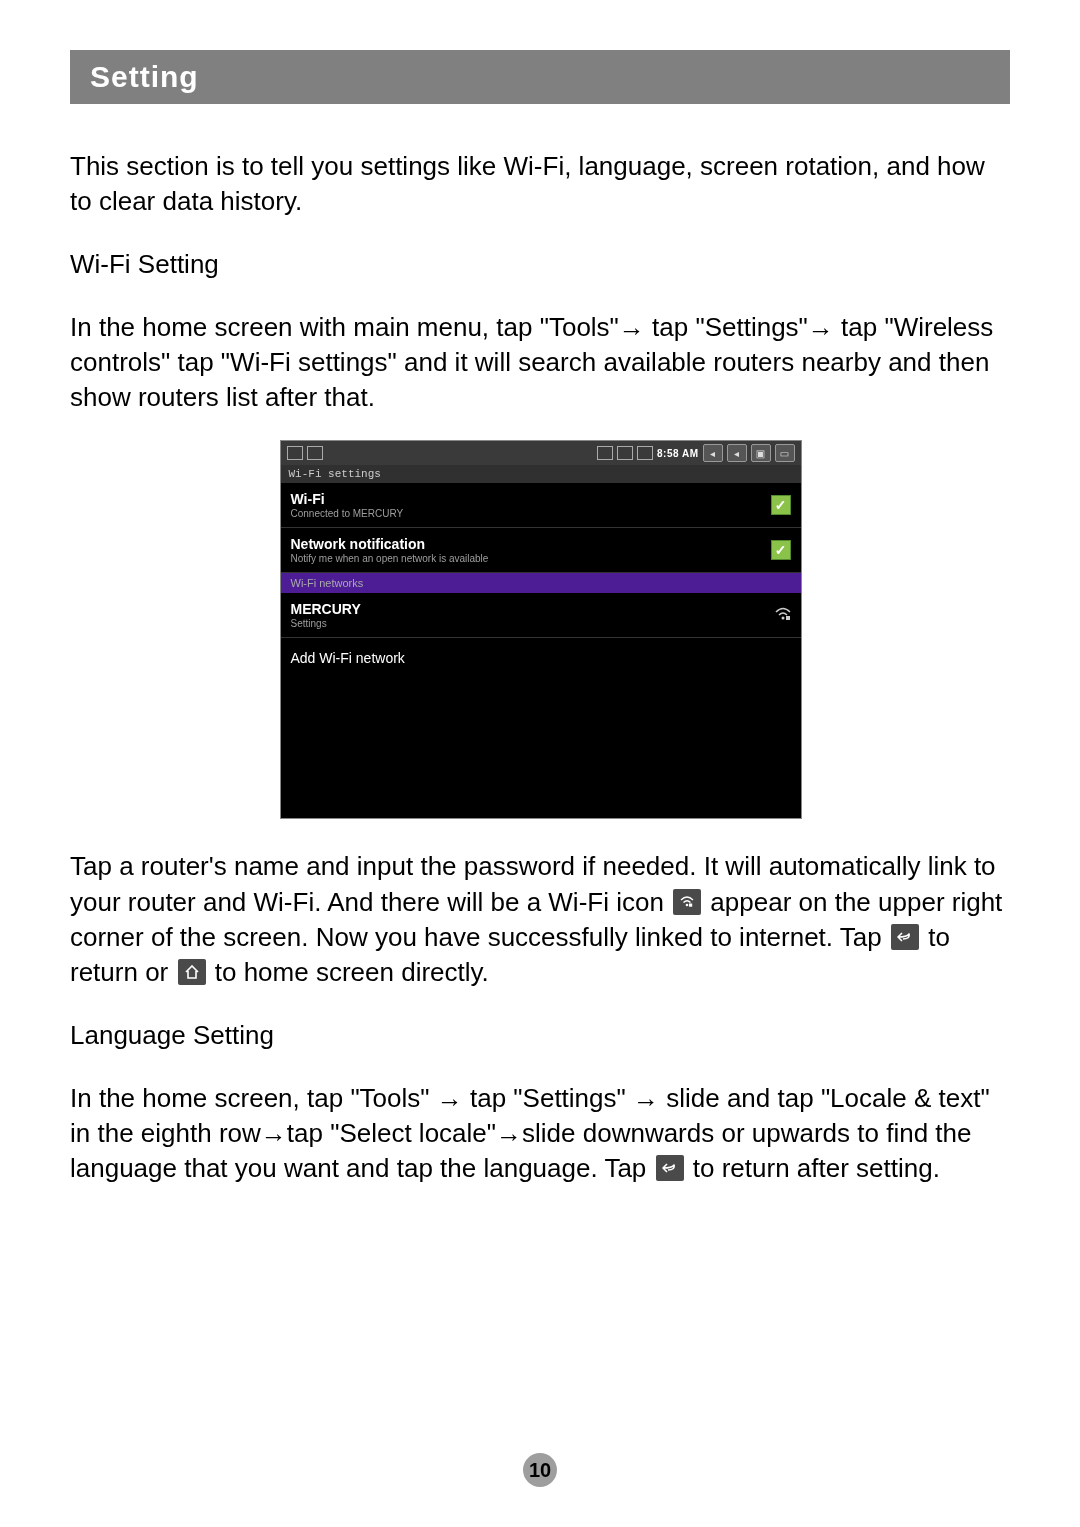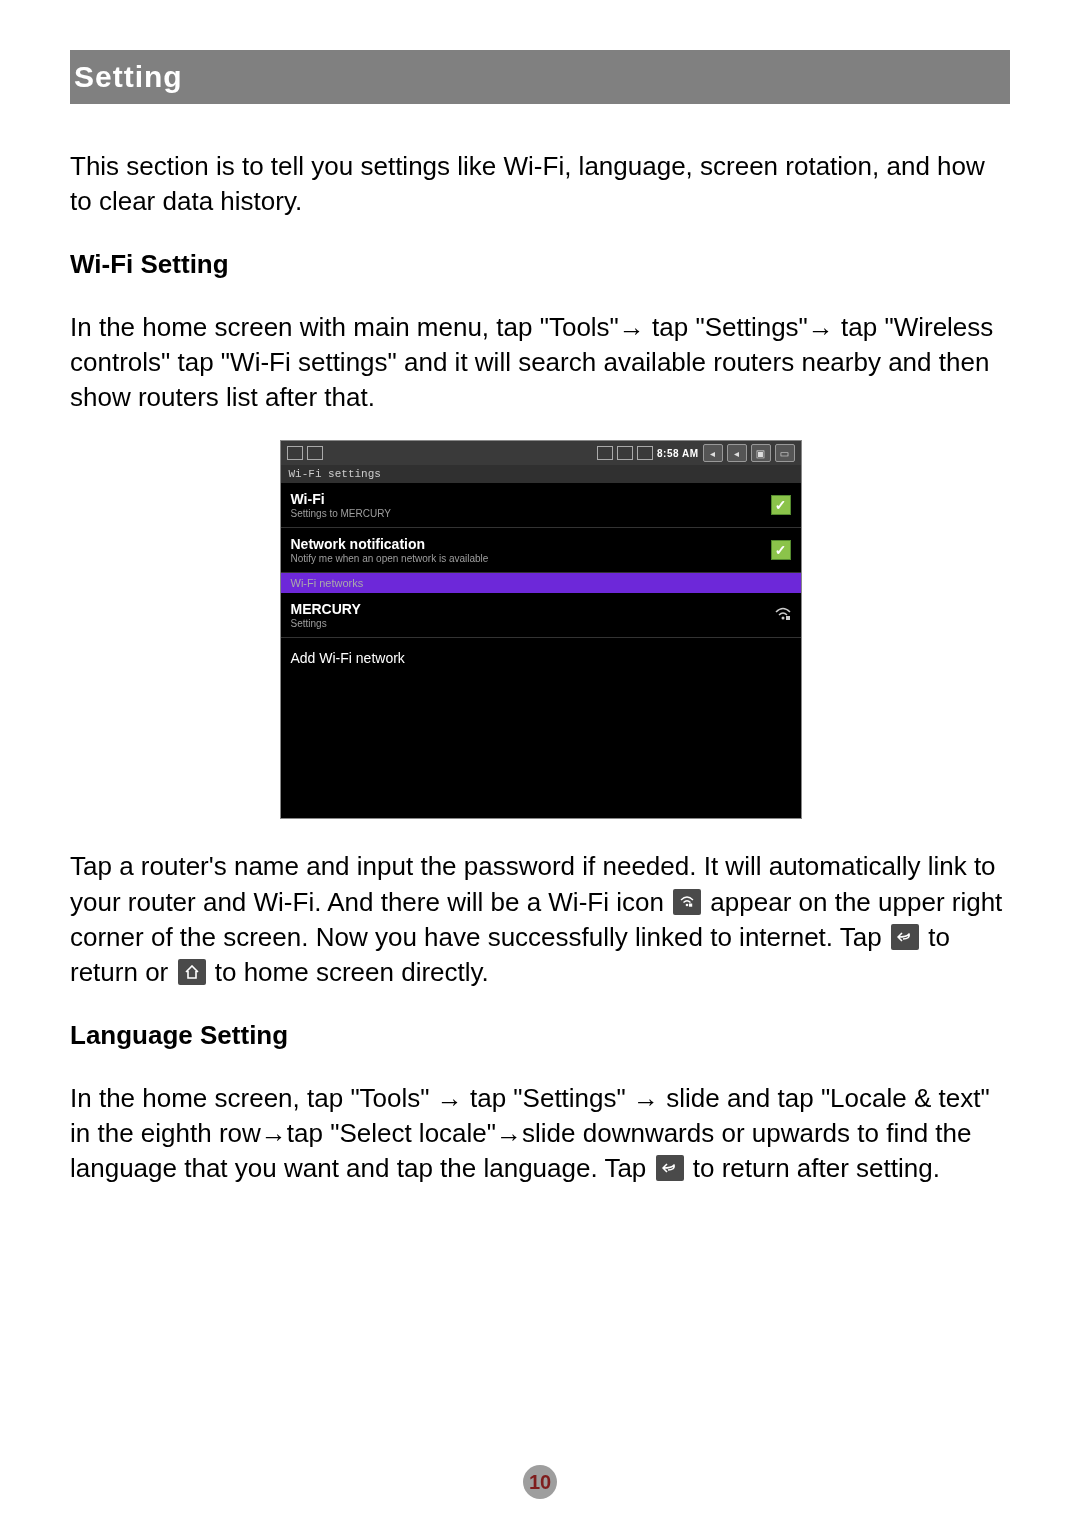--- a/index.html
+++ b/index.html
@@ -15,32 +15,32 @@
     width: 1080px;
     min-height: 1527px;
     padding: 50px 70px 40px 70px;
     position: relative;
   }
   .section-header {
     background: #808080;
     color: #ffffff;
     font-size: 30px;
     font-weight: bold;
-    padding: 10px 4px;
+    padding: 10px 20px;
     margin-bottom: 45px;
     letter-spacing: 1px;
   }
   .body-text {
     font-size: 26px;
     line-height: 1.35;
     margin-bottom: 20px;
   }
   .sub-heading {
     font-size: 26px;
-    font-weight: bold;
+    font-weight: normal;
     margin-top: 30px;
     margin-bottom: 30px;
   }
   .screenshot-wrap {
     width: 521px;
     margin: 25px auto 30px auto;
   }
   .screenshot {
     width: 520px;
     background: #000000;
@@ -121,21 +121,21 @@
     align-items: center;
     justify-content: center;
     color: #fff;
     font-size: 14px;
     font-weight: bold;
   }
   .ss-section-label {
     font-size: 11px;
     color: #aaa;
     padding: 4px 10px;
-    background: #6d28d9;
+    background: #4c1d95;
   }
   .ss-wifi-icon {
     font-size: 14px;
     color: #ccc;
   }
   .ss-add {
     padding: 12px 10px;
     font-size: 14px;
     color: #fff;
   }
@@ -153,28 +153,28 @@
     justify-content: center;
     color: #ffffff;
     font-size: 15px;
     border-radius: 2px;
     margin: 0 2px;
     position: relative;
     top: -2px;
   }
   .page-num {
     position: absolute;
-    bottom: 28px;
+    bottom: 40px;
     left: 50%;
     transform: translateX(-50%);
     width: 34px;
     height: 34px;
     border-radius: 50%;
     background: #9e9e9e;
-    color: #7f1d1d;
+    color: #000000;
     display: flex;
     align-items: center;
     justify-content: center;
     font-size: 20px;
     font-weight: bold;
   }
 </style>
 </head>
 <body>
 
@@ -204,21 +204,21 @@
           <span class="sbtn">◂</span>
           <span class="sbtn">▣</span>
           <span class="sbtn">▭</span>
         </div>
       </div>
       <div class="ss-subheader">Wi-Fi settings</div>
 
       <div class="ss-row">
         <div class="text">
           <div class="title">Wi-Fi</div>
-          <div class="sub">Settings to MERCURY</div>
+          <div class="sub">Connected to MERCURY</div>
         </div>
         <div class="ss-checkbox">✓</div>
       </div>
 
       <div class="ss-row">
         <div class="text">
           <div class="title">Network notification</div>
           <div class="sub">Notify me when an open network is available</div>
         </div>
         <div class="ss-checkbox">✓</div>

